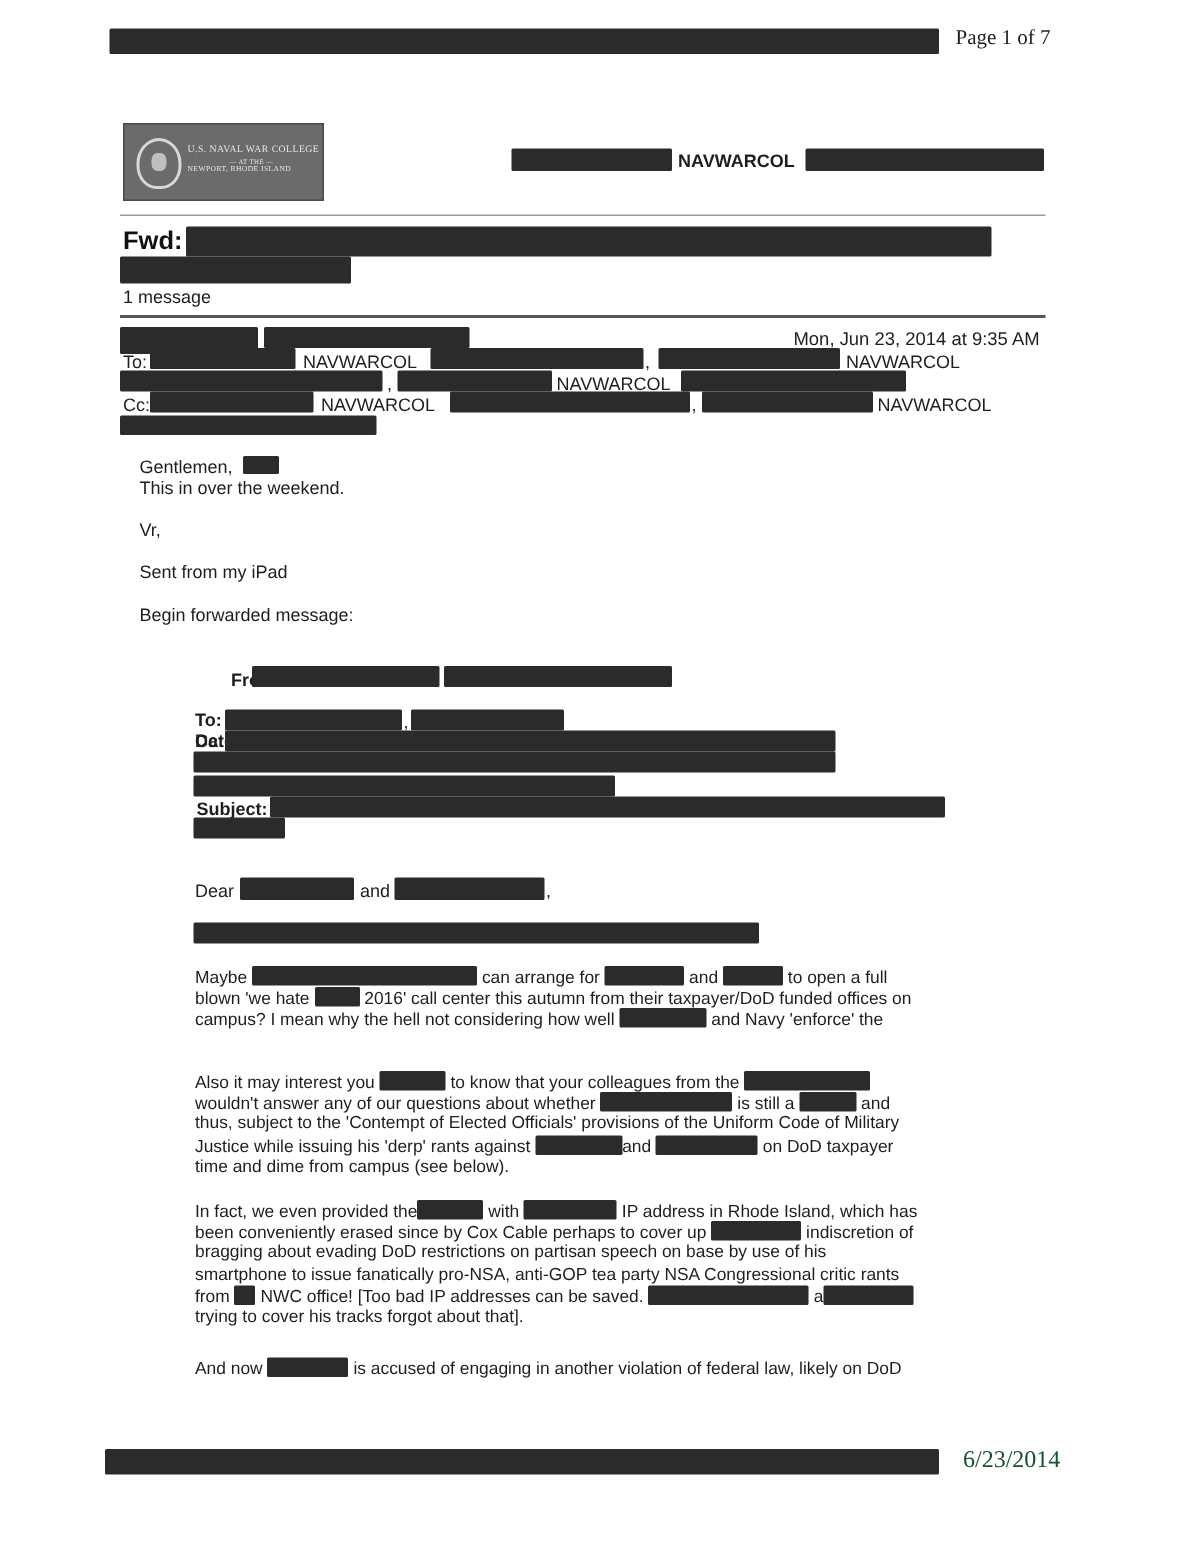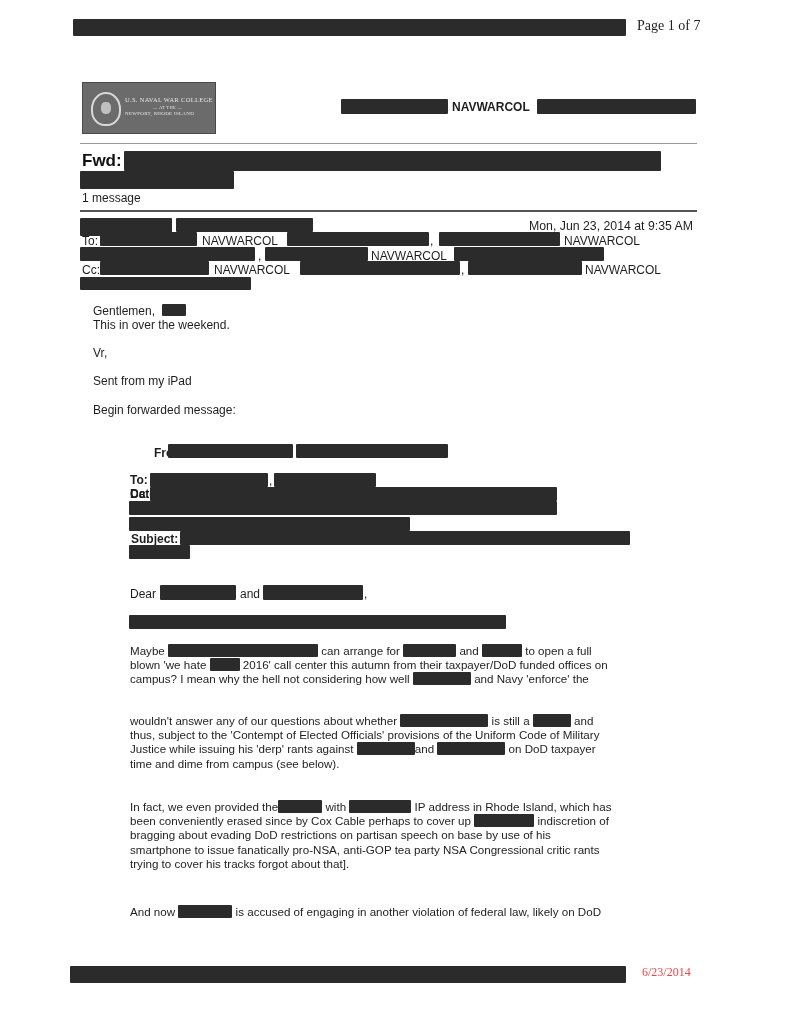--- a/index.html
+++ b/index.html
@@ -127,32 +127,34 @@
 
 <div class="redact" style="left:129px;top:615px;width:377px;height:14px;"></div>
 
 <div class="para" style="top:644px;">
   <div class="line"><span>Maybe</span> <span class="r" style="width:150px;"></span> <span>can arrange for</span> <span class="r" style="width:53px;"></span> <span>and</span> <span class="r" style="width:40px;"></span> <span>to open a full</span></div>
   <div class="line"><span>blown 'we hate</span> <span class="r" style="width:30px;"></span> <span>2016' call center this autumn from their taxpayer/DoD funded offices on</span></div>
   <div class="line"><span>campus? I mean why the hell not considering how well</span> <span class="r" style="width:58px;"></span> <span>and Navy 'enforce' the</span></div>
 </div>
 
 <div class="para" style="top:714px;">
+  <div class="line"><span>Also it may interest you</span> <span class="r" style="width:44px;"></span> <span>to know that your colleagues from the</span> <span class="r" style="width:84px;"></span></div>
   <div class="line"><span>wouldn't answer any of our questions about whether</span> <span class="r" style="width:88px;"></span> <span>is still a</span> <span class="r" style="width:38px;"></span> <span>and</span></div>
   <div class="line"><span>thus, subject to the 'Contempt of Elected Officials' provisions of the Uniform Code of Military</span></div>
   <div class="line"><span>Justice while issuing his 'derp' rants against</span> <span class="r" style="width:58px;"></span><span>and</span> <span class="r" style="width:68px;"></span> <span>on DoD taxpayer</span></div>
   <div class="line"><span>time and dime from campus (see below).</span></div>
 </div>
 
 <div class="para" style="top:800px;">
   <div class="line"><span>In fact, we even provided the</span><span class="r" style="width:44px;"></span> <span>with</span> <span class="r" style="width:62px;"></span> <span>IP address in Rhode Island, which has</span></div>
   <div class="line"><span>been conveniently erased since by Cox Cable perhaps to cover up</span> <span class="r" style="width:60px;"></span> <span>indiscretion of</span></div>
   <div class="line"><span>bragging about evading DoD restrictions on partisan speech on base by use of his</span></div>
   <div class="line"><span>smartphone to issue fanatically pro-NSA, anti-GOP tea party NSA Congressional critic rants</span></div>
+  <div class="line"><span>from</span> <span class="r" style="width:14px;"></span> <span>NWC office! [Too bad IP addresses can be saved.</span> <span class="r" style="width:107px;"></span> <span>a</span><span class="r" style="width:60px;"></span></div>
   <div class="line"><span>trying to cover his tracks forgot about that].</span></div>
 </div>
 
 <div class="para" style="top:905px;">
   <div class="line"><span>And now</span> <span class="r" style="width:54px;"></span> <span>is accused of engaging in another violation of federal law, likely on DoD</span></div>
 </div>
 
 <div class="redact" style="left:70px;top:966px;width:556px;height:17px;"></div>
-<div class="abs serif" style="left:642px;top:965px;font-size:12px;color:#ef4444;">6/23/2014</div>
+<div class="abs serif" style="left:642px;top:965px;font-size:16px;color:#14532d;">6/23/2014</div>
 
 </body></html>

